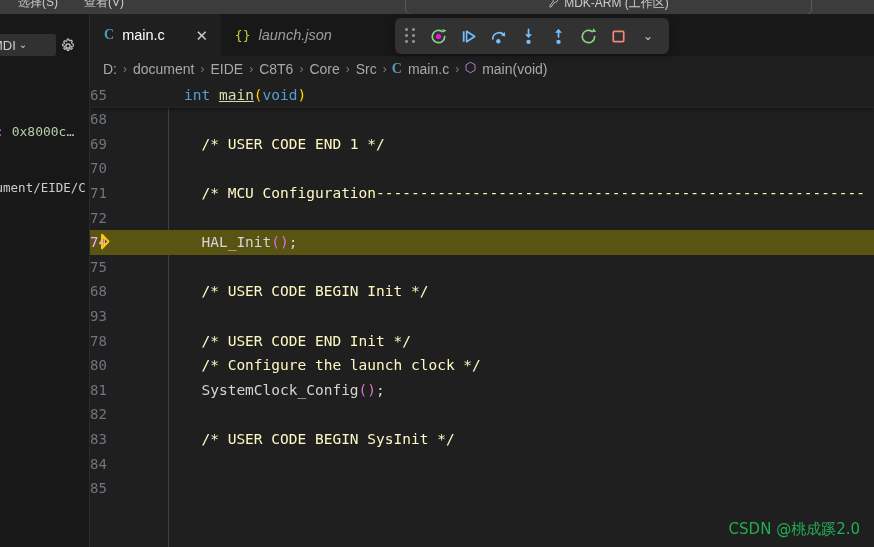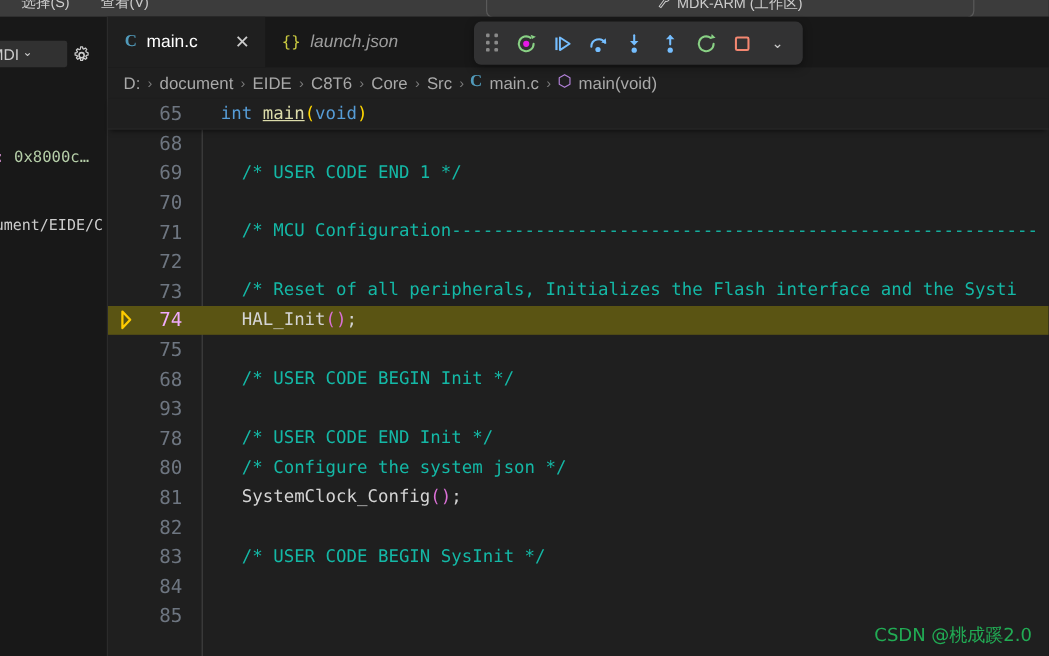--- a/index.html
+++ b/index.html
@@ -131,35 +131,35 @@
   .code-area{
     position:absolute;left:0;top:93px;width:784px;height:440px;
     background:#1f1f1f;overflow:hidden;
   }
   .row{
     position:relative;height:24.6px;display:flex;align-items:center;
     font-family:"DejaVu Sans Mono","Liberation Mono",monospace;
     font-size:14.5px;white-space:pre;
   }
   .gutter{
-    width:78px;min-width:78px;text-align:right;padding-right:16px;
-    color:#6e7681;font-size:16px;box-sizing:border-box;
+    width:78px;min-width:78px;text-align:left;padding-right:16px;
+    color:#6e7681;font-size:14px;box-sizing:border-box;
     font-family:"DejaVu Sans Mono","Liberation Mono",monospace;
   }
   .sticky .gutter{color:#6e7681;}
   .codetext{flex:1;padding-left:16px;position:relative;}
   .indent-guide{
     position:absolute;left:78px;top:0;bottom:0;width:1px;background:#404040;
   }
   .row.current{background:#5a5413;}
   .row.current .gutter{color:#f0abfc;}
   .dbg-arrow{
     position:absolute;left:10px;top:3px;width:14px;height:17px;
   }
-  .cmt{color:#14b8a6;text-align:center;}
+  .cmt{color:#fef9c3;text-align:center;}
   .kw{color:#569cd6;}
   .fn{color:#dcdcaa;text-decoration:underline;}
   .plain{color:#d4d4d4;}
   .par{color:#da70d6;}
   .par2{color:#ffd700;}
 
   
   .watermark{
     position:absolute;right:14px;bottom:8px;
     color:#22c55e;font-size:15px;opacity:.85;
@@ -319,29 +319,28 @@
     </div>
 
     <div class="code-area">
       <div class="indent-guide"></div>
       <div id="code-rows">
           <div class="row"><div class="gutter">68</div><div class="codetext"></div></div>
           <div class="row"><div class="gutter">69</div><div class="codetext"><span class="cmt">  /* USER CODE END 1 */</span></div></div>
           <div class="row"><div class="gutter">70</div><div class="codetext"></div></div>
           <div class="row"><div class="gutter">71</div><div class="codetext"><span class="cmt">  /* MCU Configuration--------------------------------------------------------</span></div></div>
           <div class="row"><div class="gutter">72</div><div class="codetext"></div></div>
-          <div class="row"><div class="gutter">73</div><div class="codetext"><span class="cmt">  /* Reset of all peripherals, Initializes the Flash interface and the Systi</span></div></div>
           <div class="row current"><div class="dbg-arrow"><svg viewBox="0 0 14 17" width="14" height="17">
                 <path d="M2 1.6 L8.5 8.5 L2 15.4 Z" fill="none" stroke="#ffcc00" stroke-width="1.9" stroke-linejoin="round"></path>
               </svg></div><div class="gutter">74</div><div class="codetext"><span class="plain">  </span><span class="plain">HAL_Init</span><span class="par">(</span><span class="par">)</span><span class="plain">;</span></div></div>
           <div class="row"><div class="gutter">75</div><div class="codetext"></div></div>
           <div class="row"><div class="gutter">68</div><div class="codetext"><span class="cmt">  /* USER CODE BEGIN Init */</span></div></div>
           <div class="row"><div class="gutter">93</div><div class="codetext"></div></div>
           <div class="row"><div class="gutter">78</div><div class="codetext"><span class="cmt">  /* USER CODE END Init */</span></div></div>
-          <div class="row"><div class="gutter">80</div><div class="codetext"><span class="cmt">  /* Configure the system json */</span></div></div>
+          <div class="row"><div class="gutter">80</div><div class="codetext"><span class="cmt">  /* Configure the launch clock */</span></div></div>
           <div class="row"><div class="gutter">81</div><div class="codetext"><span class="plain">  </span><span class="plain">SystemClock_Config</span><span class="par">(</span><span class="par">)</span><span class="plain">;</span></div></div>
           <div class="row"><div class="gutter">82</div><div class="codetext"></div></div>
           <div class="row"><div class="gutter">83</div><div class="codetext"><span class="cmt">  /* USER CODE BEGIN SysInit */</span></div></div>
           <div class="row"><div class="gutter">84</div><div class="codetext"></div></div>
           <div class="row"><div class="gutter">85</div></div>
         </div>
     </div>
 
   </div>
 

